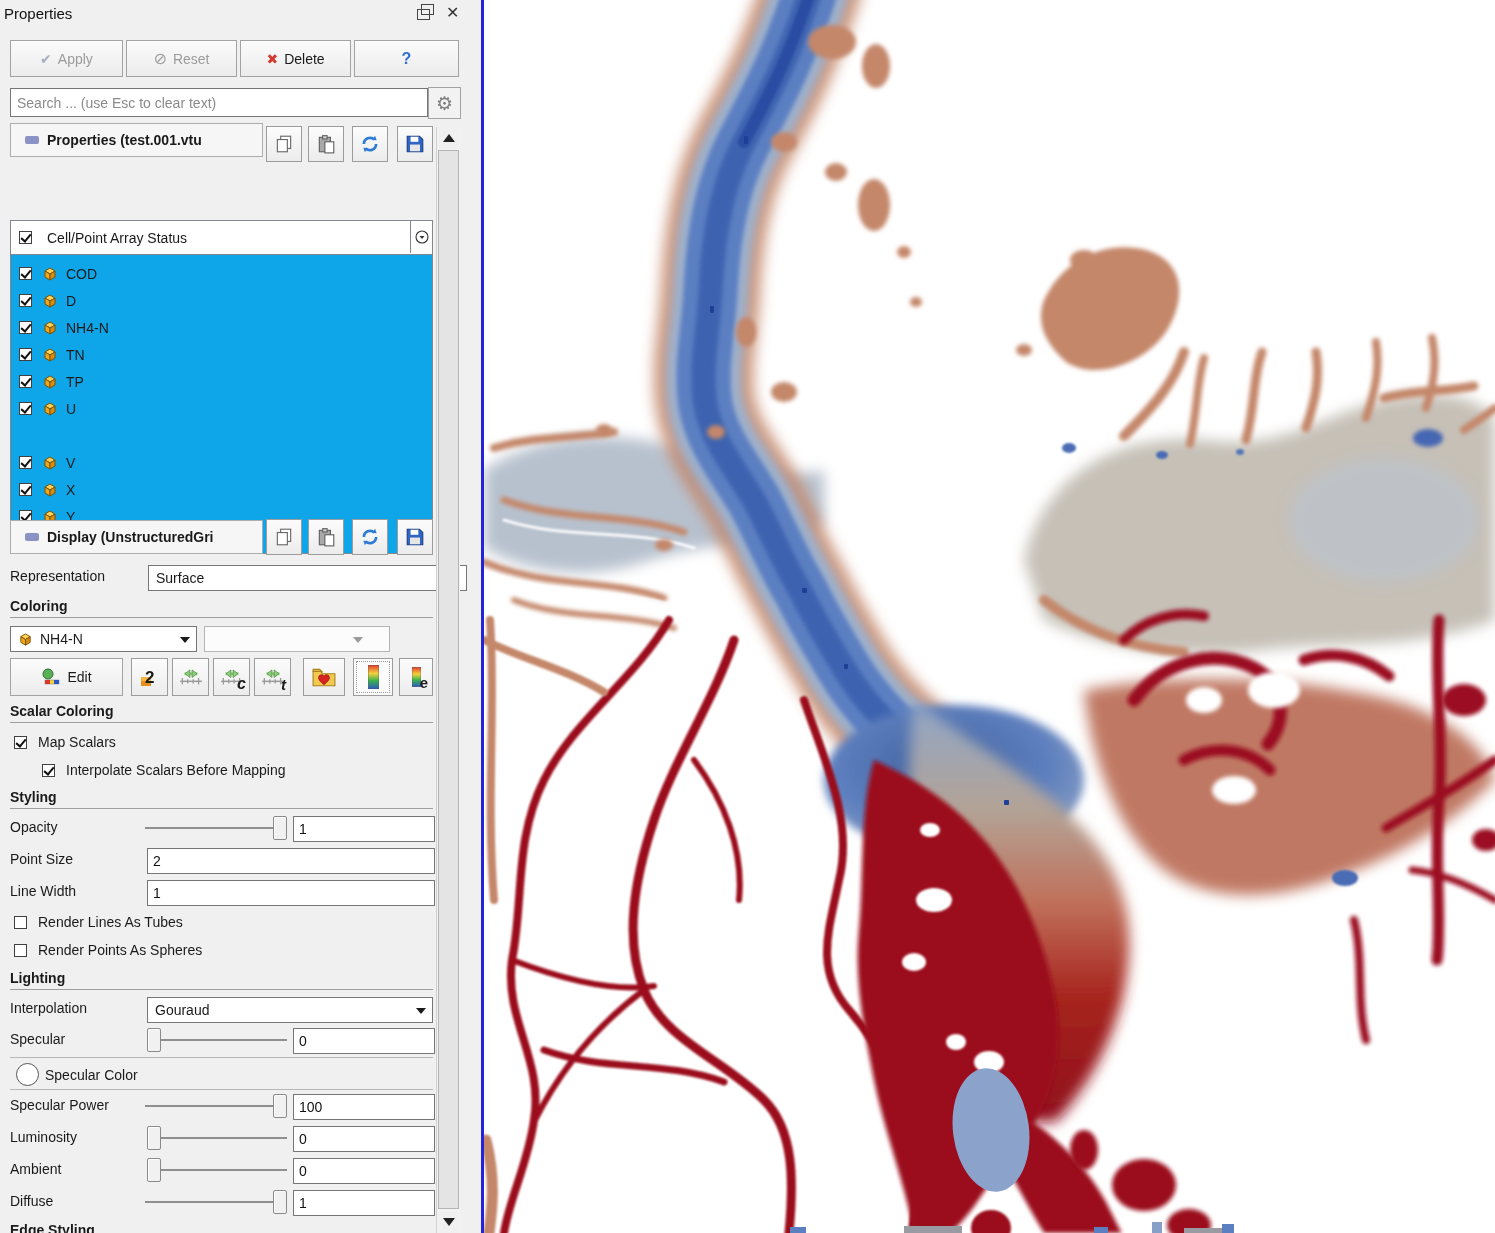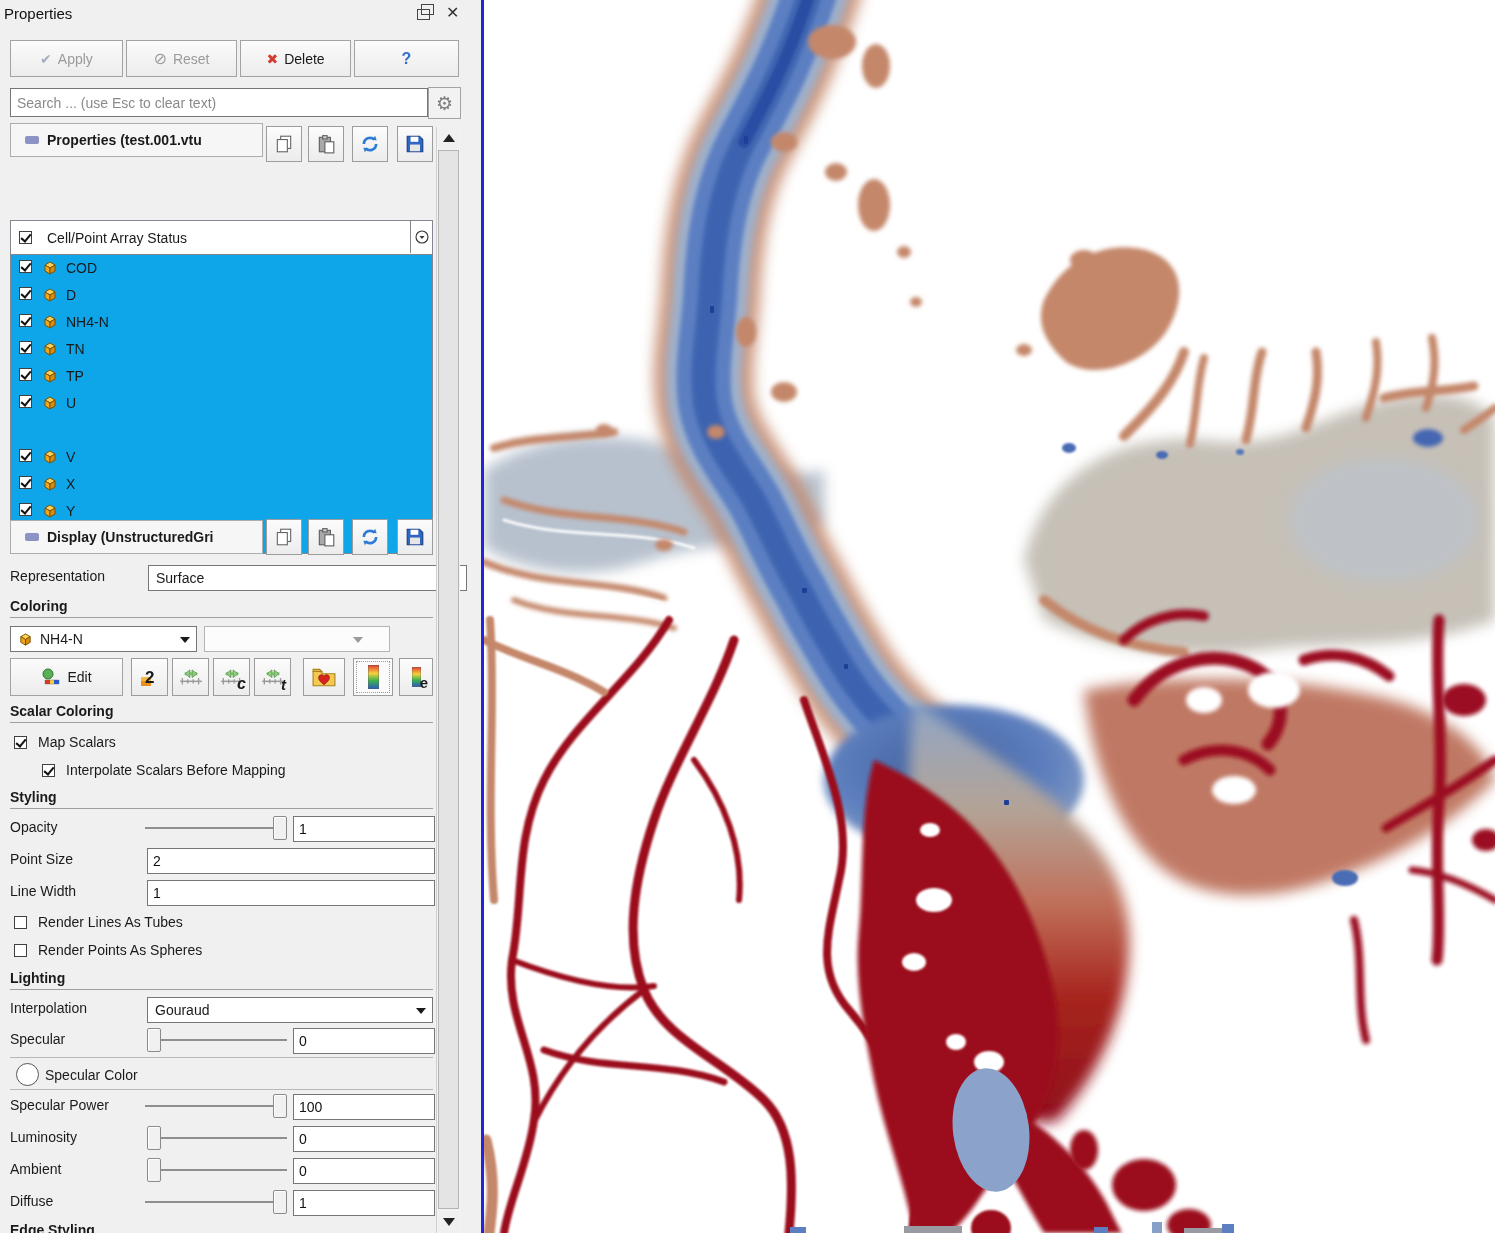--- a/index.html
+++ b/index.html
@@ -32,21 +32,21 @@
   .sectitle{font-weight:bold;font-size:14px;white-space:nowrap;}
   .tool{position:absolute;width:36px;height:36px;border:1px solid #9c9c9c;background:linear-gradient(#fcfcfc,#ececec);
         display:flex;align-items:center;justify-content:center;box-sizing:border-box;}
   
   .arraybox{position:absolute;left:10px;top:176px;width:423px;height:334px;background:#0ea5e9;
             border:1px solid #828790;box-sizing:border-box;margin-top:44px;}
   .arrayhead{position:absolute;left:0;top:0;right:0;height:33px;border-bottom:1px solid #828790;
              display:flex;align-items:center;background:#fff;}
   .combobtn{position:absolute;right:0;top:0;width:21px;height:32px;border-left:1px solid #828790;
             display:flex;align-items:center;justify-content:center;}
-  .arow{position:absolute;left:0;width:100%;height:27px;display:flex;}
+  .arow{position:absolute;left:0;width:100%;height:27px;display:flex;align-items:center;}
   .cb{width:13px;height:13px;background:#fff;border:1px solid #404040;position:relative;flex:none;box-sizing:border-box;}
   .cb.checked::after{content:"";position:absolute;left:3px;top:0px;width:4px;height:8px;
        border-right:2px solid #111;border-bottom:2px solid #111;transform:rotate(40deg);}
   .lbl{font-size:14px;}
   
   .sechead{position:absolute;left:10px;width:423px;font-weight:bold;font-size:14px;
            border-bottom:1px solid #9f9f9f;padding-bottom:3px;}
   .rowlabel{position:absolute;left:10px;font-size:14px;}
   .combo{position:absolute;height:26px;background:#fff;border:1px solid #767676;display:flex;
          align-items:center;padding-left:7px;font-size:14px;box-sizing:border-box;}

